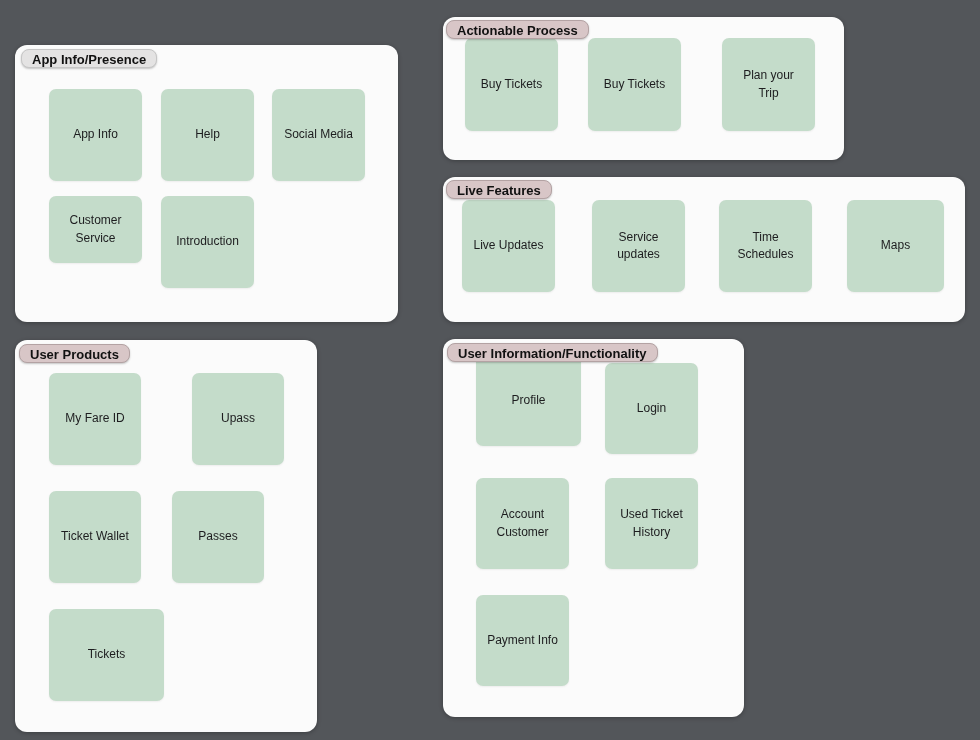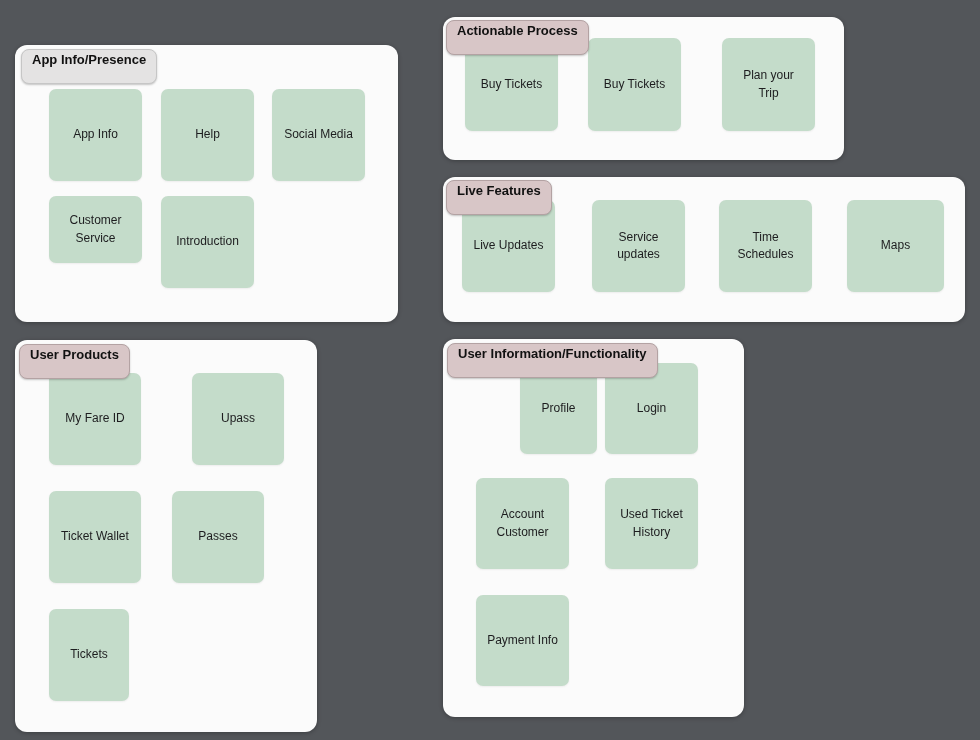--- a/index.html
+++ b/index.html
@@ -29,21 +29,21 @@
   }
   .pill{
     position:absolute;
     display:inline-block;
     font-size:13px;
     font-weight:600;
     color:#111;
     background:var(--label-pink);
     border:1px solid var(--label-pink-border);
     border-radius:8px;
-    padding:2px 10px 16px 10px;
+    padding:2px 10px 0 10px;
     box-shadow:0 1px 2px rgba(0,0,0,.22);
     white-space:nowrap;
     z-index:2;
   }
   .pill.gray{
     background:var(--label-gray);
     border-color:var(--label-gray-border);
     text-align:right;
   }
   .card{
@@ -89,25 +89,25 @@
     <div class="card" style="left:276px;top:23px;width:93px;height:92px;">Time Schedules</div>
     <div class="card" style="left:404px;top:23px;width:97px;height:92px;">Maps</div>
   </section>
 
   <section class="panel" style="left:15px;top:340px;width:302px;height:392px;">
     <div class="pill" style="left:4px;top:4px;">User Products</div>
     <div class="card" style="left:34px;top:33px;width:92px;height:92px;">My Fare ID</div>
     <div class="card" style="left:157px;top:33px;width:92px;height:92px;margin-left:20px;">Upass</div>
     <div class="card" style="left:34px;top:151px;width:92px;height:92px;">Ticket Wallet</div>
     <div class="card" style="left:157px;top:151px;width:92px;height:92px;">Passes</div>
-    <div class="card" style="left:34px;top:269px;width:80px;height:92px;">Tickets</div>
+    <div class="card" style="left:34px;top:269px;width:115px;height:92px;">Tickets</div>
   </section>
 
   <section class="panel" style="left:443px;top:339px;width:301px;height:378px;">
     <div class="pill" style="left:4px;top:4px;">User Information/Functionality</div>
-    <div class="card" style="left:33px;top:24px;width:77px;height:91px;margin-left:44px;">Profile</div>
+    <div class="card" style="left:33px;top:16px;width:105px;height:91px;">Profile</div>
     <div class="card" style="left:162px;top:24px;width:93px;height:91px;">Login</div>
     <div class="card" style="left:33px;top:139px;width:93px;height:91px;">Account Customer</div>
     <div class="card" style="left:162px;top:139px;width:93px;height:91px;">Used Ticket History</div>
     <div class="card" style="left:33px;top:256px;width:93px;height:91px;">Payment Info</div>
   </section>
 
 </div>
 
 </body></html>

